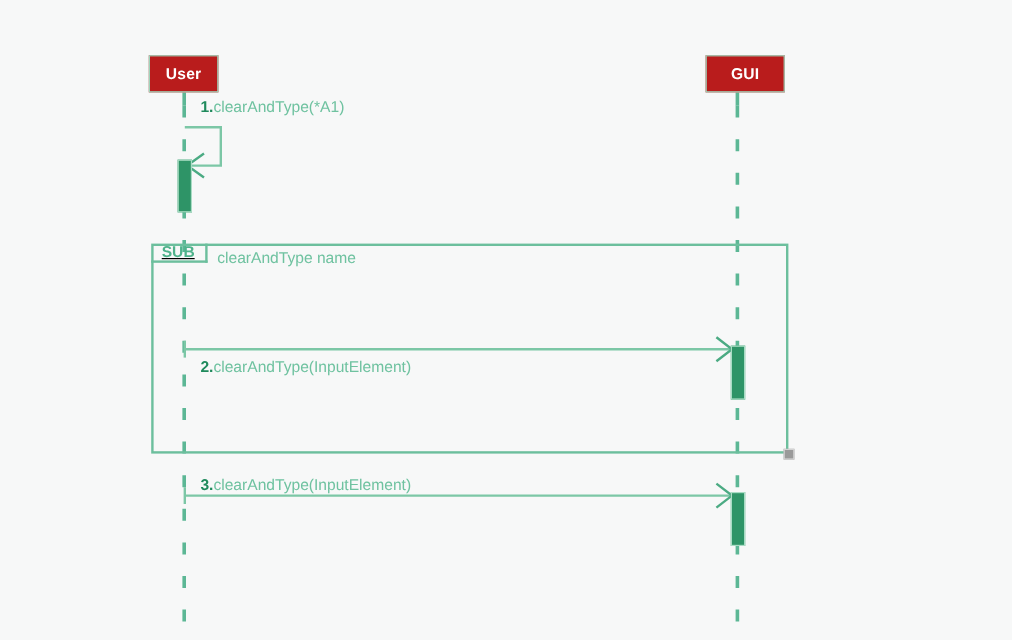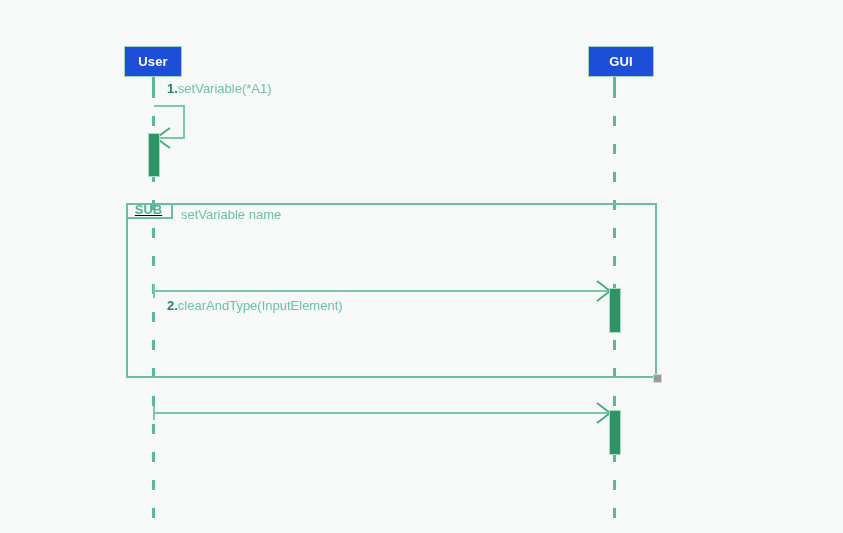--- a/index.html
+++ b/index.html
@@ -24,21 +24,21 @@
   .layer {
     position: absolute;
     left: 0; top: 0;
     width: 843px;
     height: 533px;
   }
   
   .participant {
     position: absolute;
     box-sizing: border-box;
-    background: #1d4ed8;
+    background: #b91c1c;
     border: 1px solid #9fd4bb;
     display: flex;
     align-items: center;
     justify-content: center;
   }
   .participant-label {
     color: #ffffff;
     font-size: 13px;
     font-weight: bold;
     letter-spacing: 0.2px;
@@ -155,40 +155,43 @@
       <line x1="154" y1="413" x2="609" y2="413" stroke="#7cc7a6" stroke-width="2"></line>
       <line x1="154" y1="406" x2="154" y2="420" stroke="#7cc7a6" stroke-width="2"></line>
       <path d="M 597 403 L 610 413 L 597 423" fill="none" stroke="#4bab83" stroke-width="2"></path>
     </g>
   </svg>
 
   <div id="sub-frame"></div>
   <div id="sub-tag">
     <span id="sub-tag-label">SUB</span>
   </div>
-  <div id="sub-name">setVariable name</div>
+  <div id="sub-name">clearAndType name</div>
 
   <div class="participant" id="participant-user">
     <span class="participant-label">User</span>
   </div>
 
   <div class="participant" id="participant-gui">
     <span class="participant-label">GUI</span>
   </div>
 
   <div class="activation" style="left:148px; top:133px; width:12px; height:44px;"></div>
 
   <div class="activation" style="left:609px; top:288px; width:12px; height:45px;"></div>
 
   <div class="activation" style="left:609px; top:410px; width:12px; height:45px;"></div>
 
   <div class="msg-label" style="left:167px; top:82px;">
-    <span class="msg-num">1.</span><span class="msg-text">setVariable(*A1)</span>
+    <span class="msg-num">1.</span><span class="msg-text">clearAndType(*A1)</span>
   </div>
 
   <div class="msg-label" style="left:167px; top:275px;margin-top:24px;">
     <span class="msg-num">2.</span><span class="msg-text">clearAndType(InputElement)</span>
   </div>
 
+  <div class="msg-label" style="left:167px; top:397px;">
+    <span class="msg-num">3.</span><span class="msg-text">clearAndType(InputElement)</span>
+  </div>
 
   <div id="resize-handle"></div>
 
 </div>
 
 </body></html>

